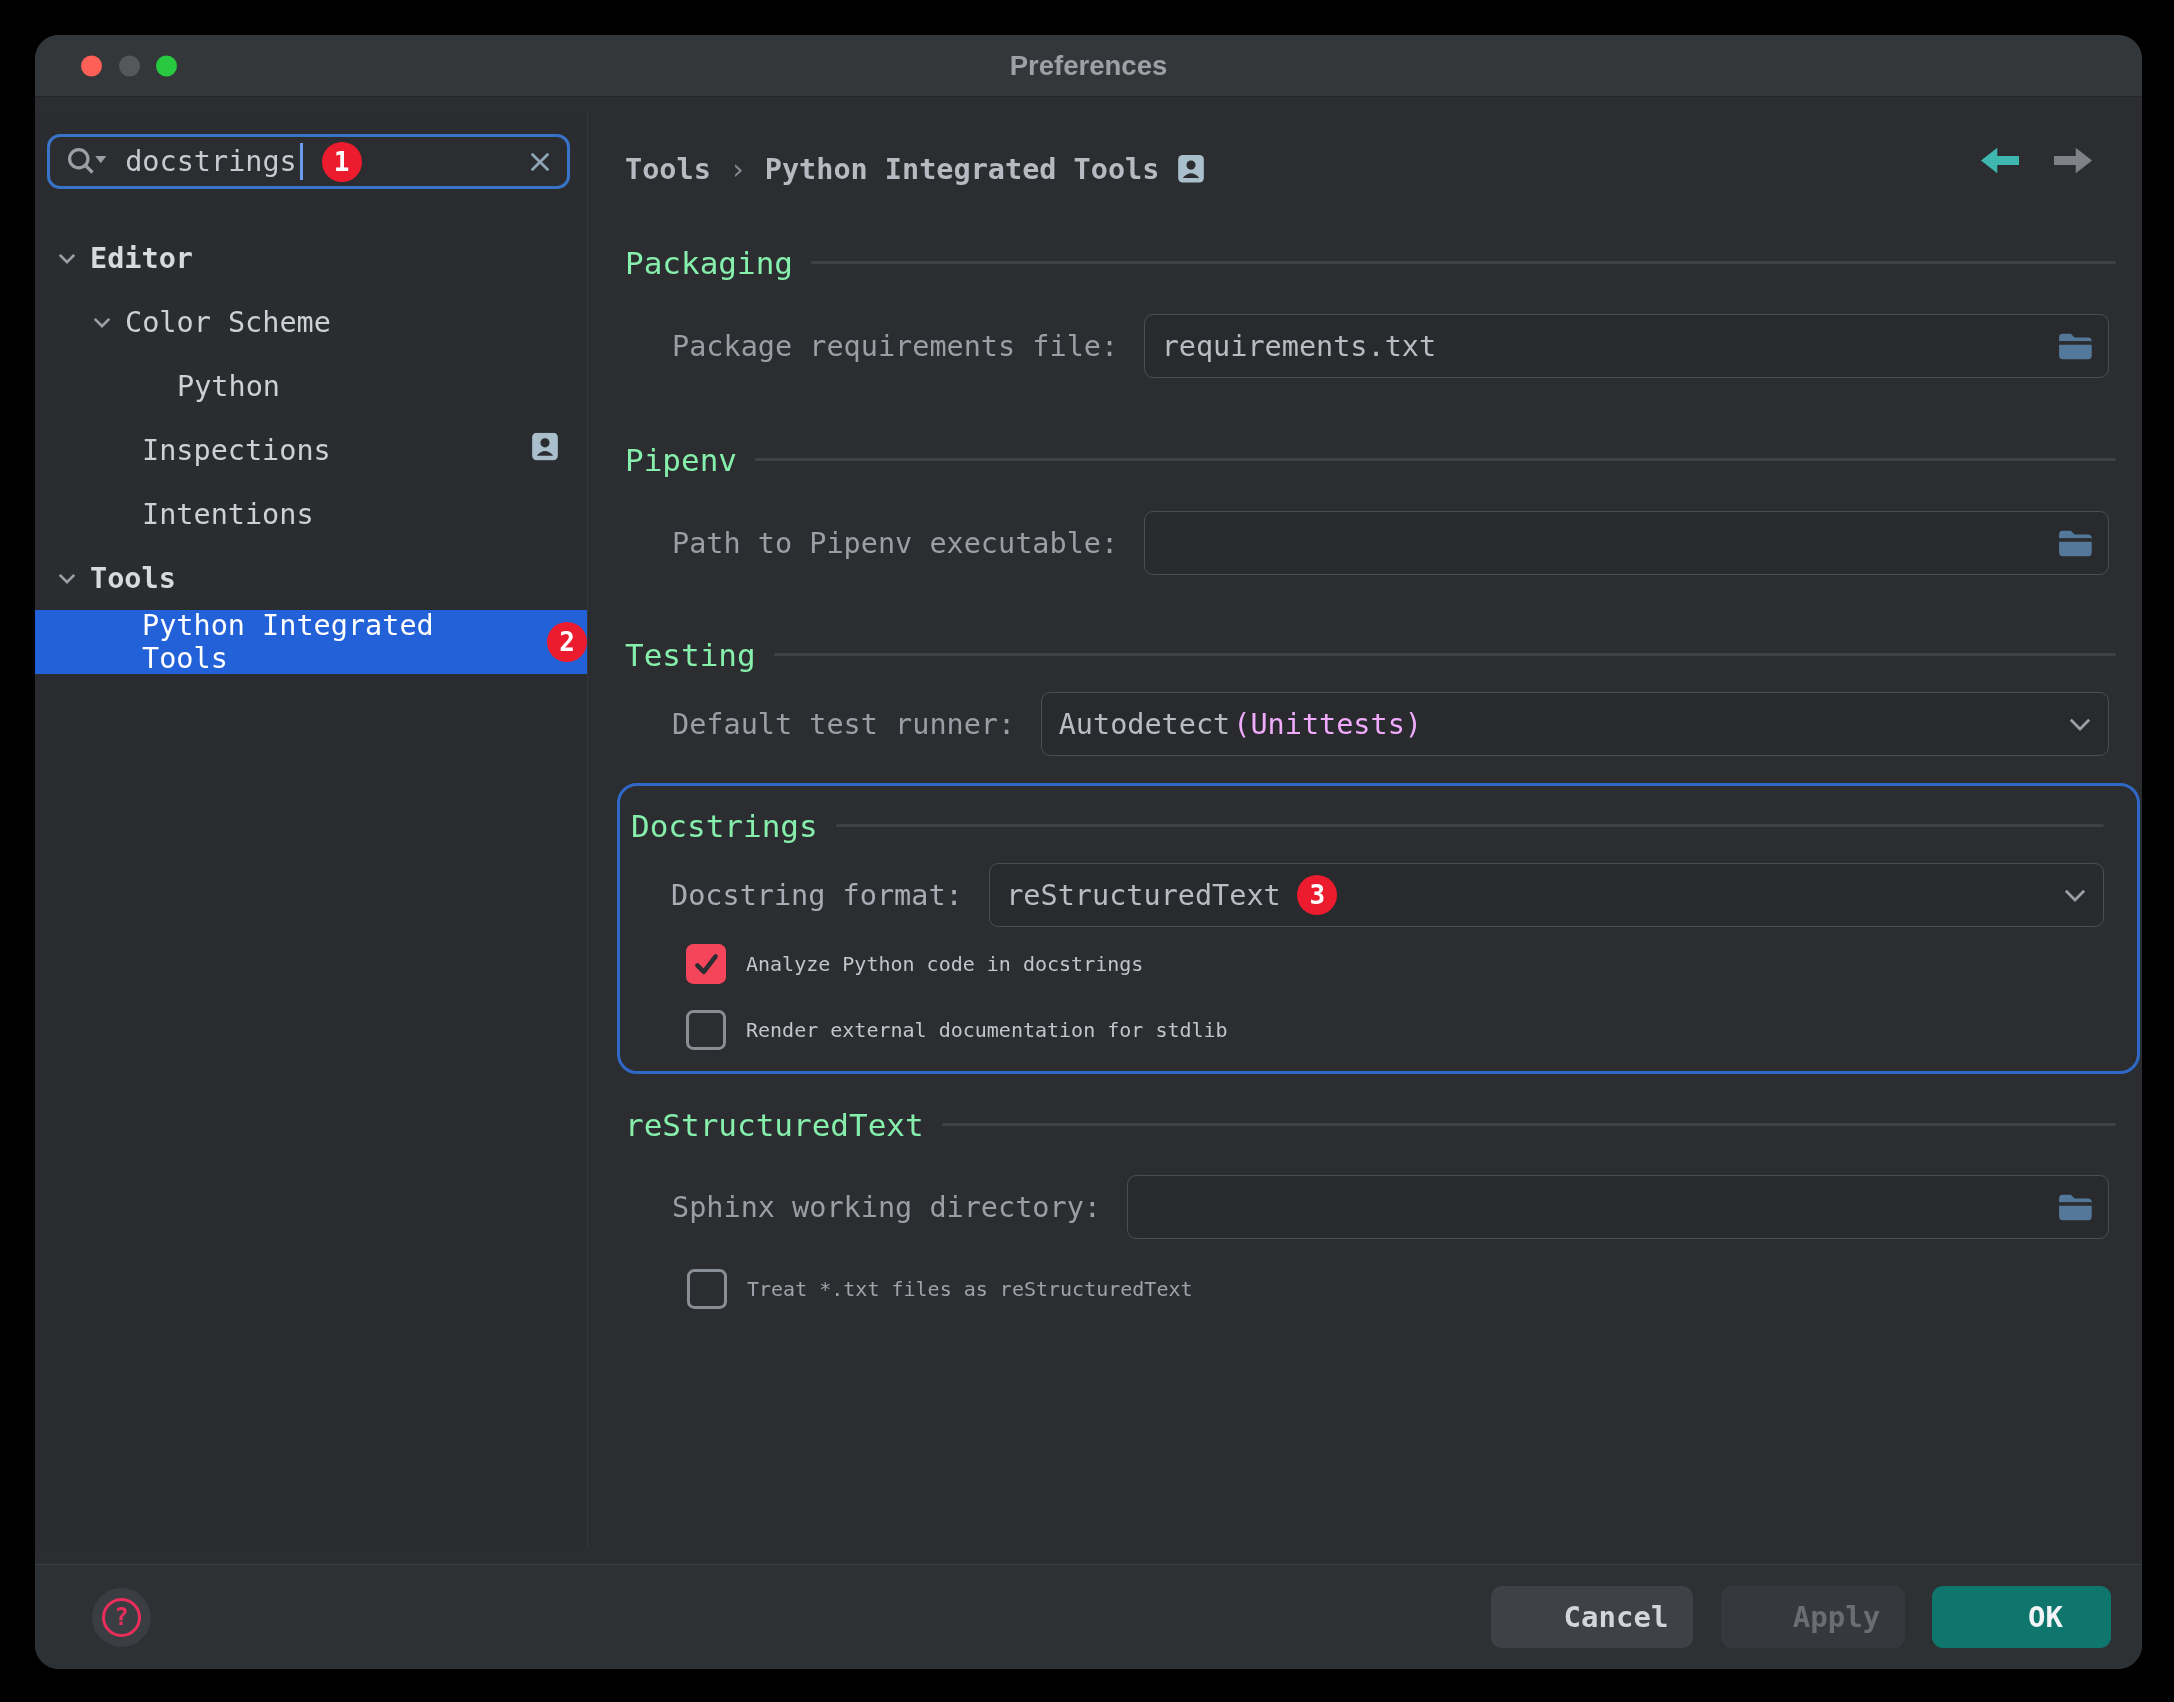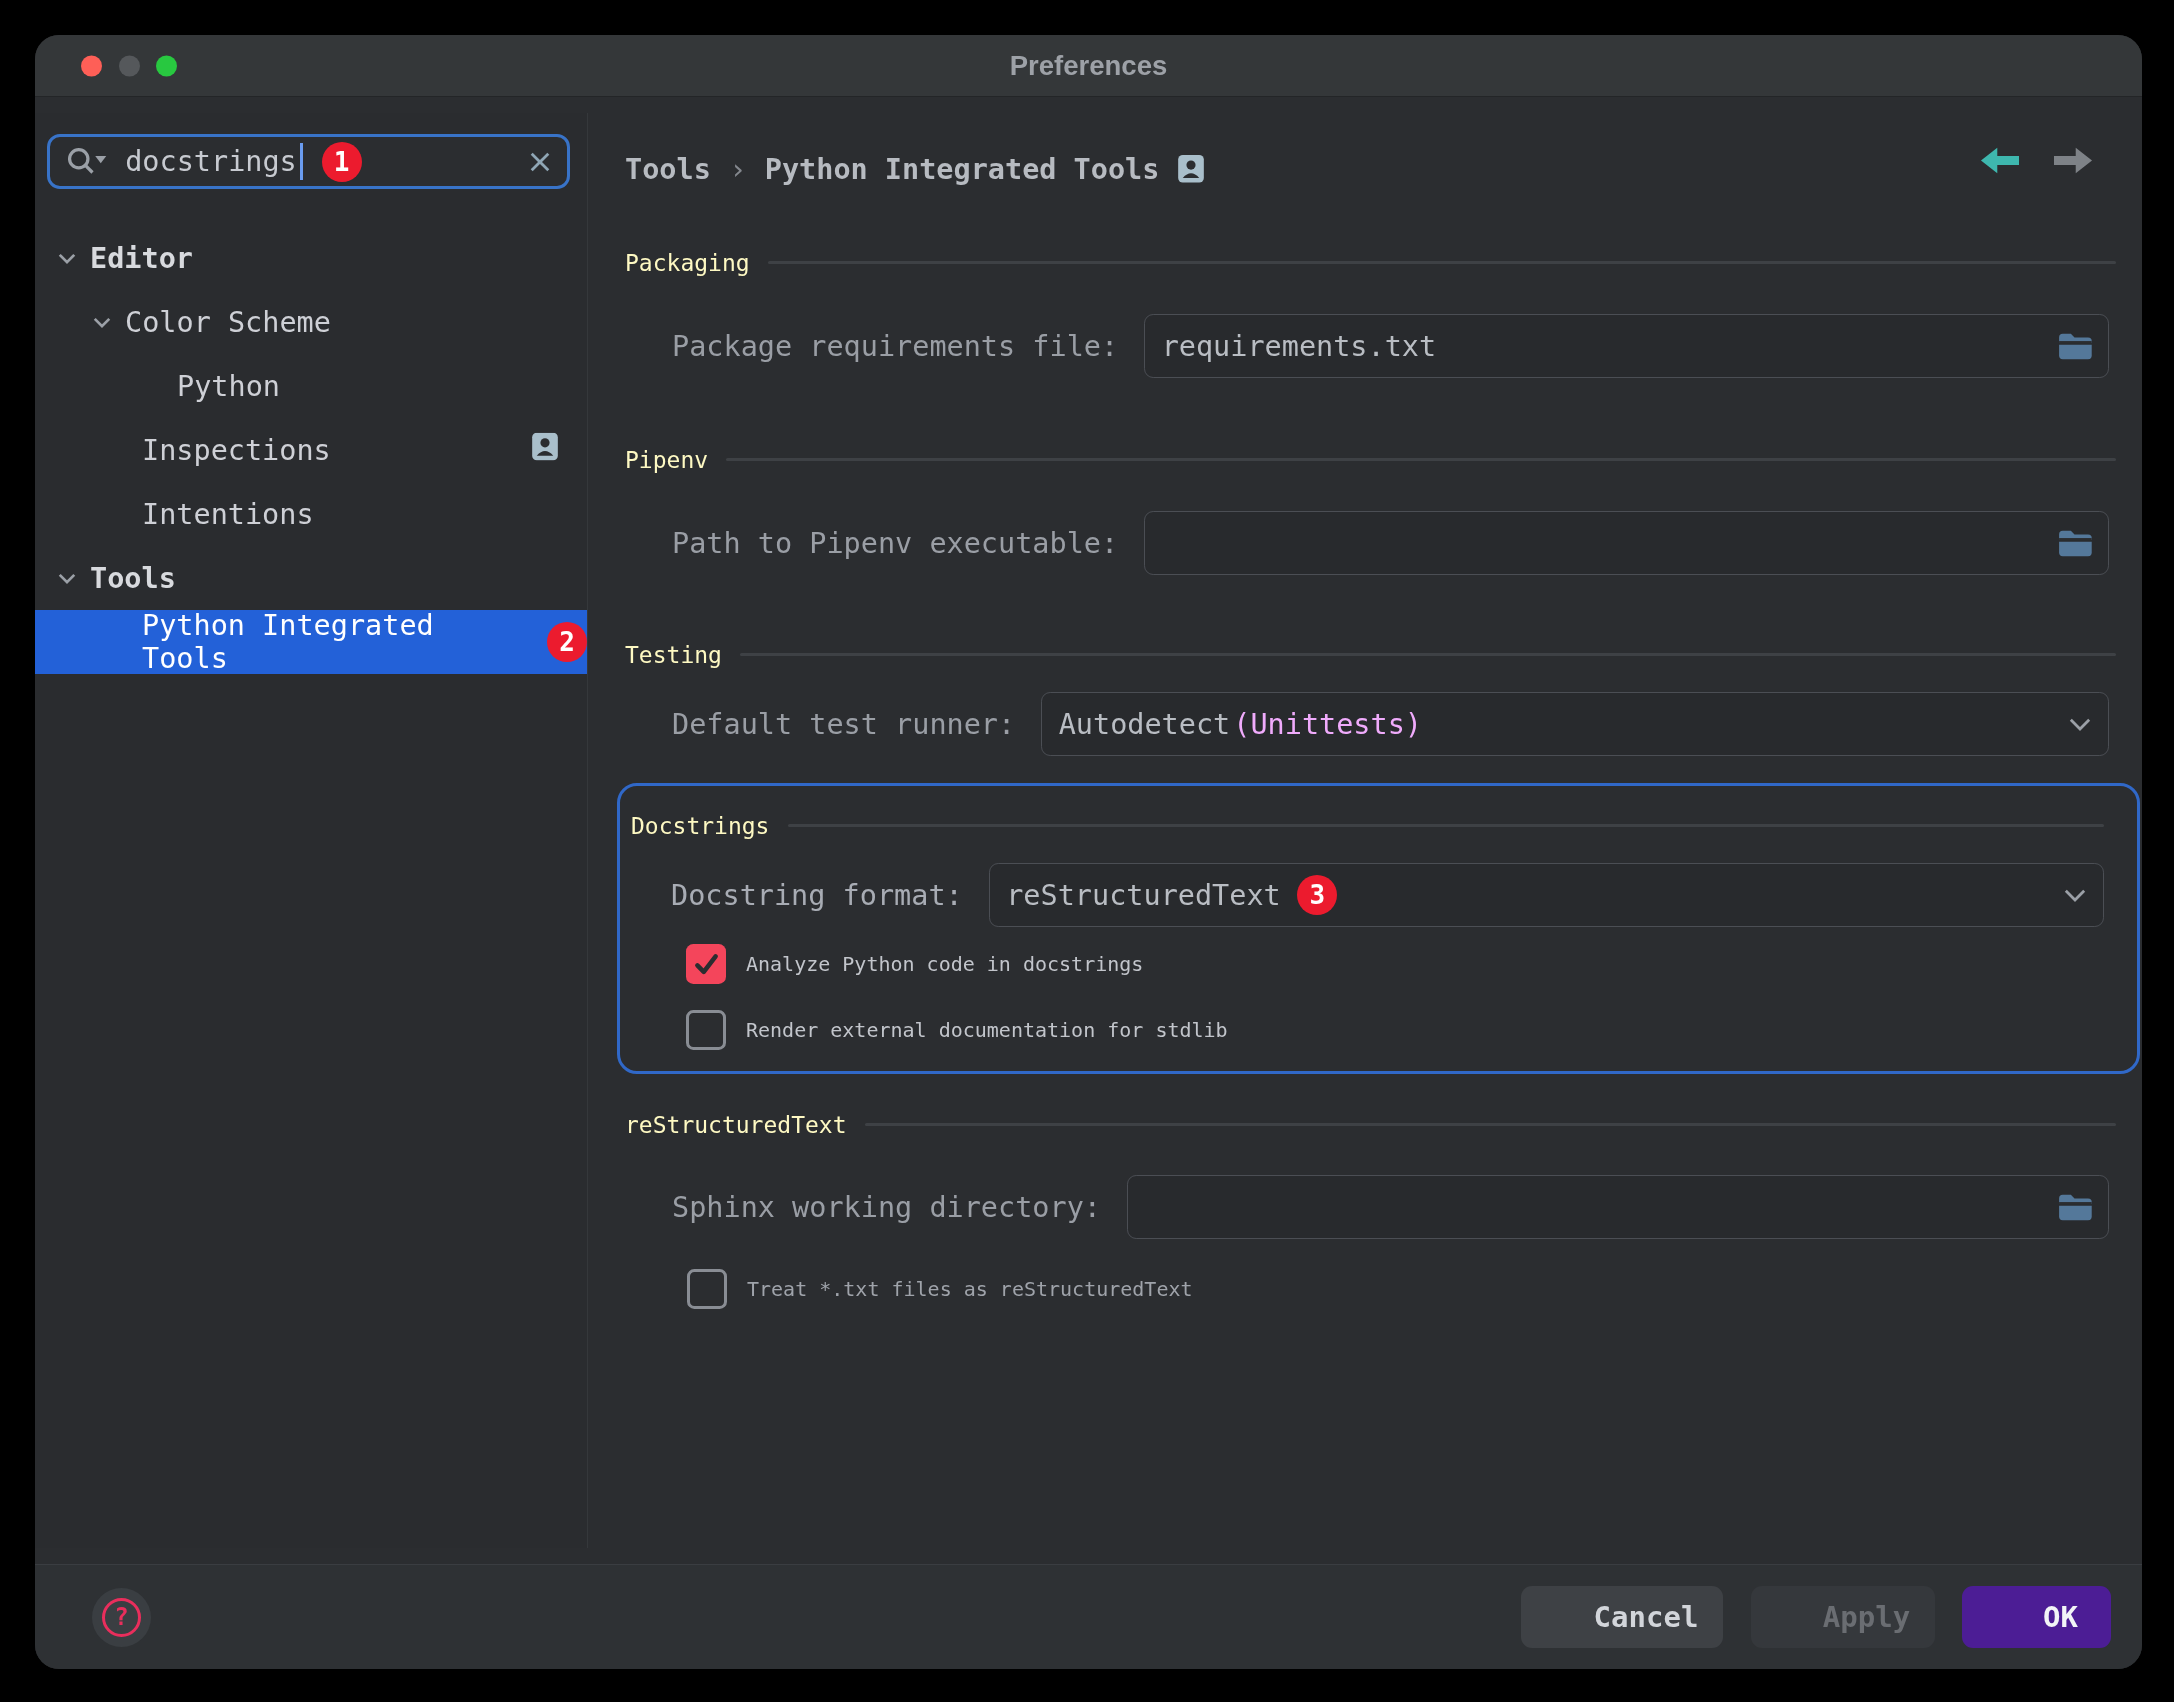--- a/index.html
+++ b/index.html
@@ -42,21 +42,21 @@
   .ind3 { padding-left:142px; }
   .trow.selected { background:#2361D8; color:#FFFFFF; }
   .trow .badge { margin-left:14.7px; }
   .trow .person { position:absolute; right:29px; top:50%; transform:translateY(-50%); }
   
   .abs { position:absolute; }
   .breadcrumb { left:37px; top:24px; height:64px; display:flex; align-items:center;
     font-size:28.5px; font-weight:bold; color:#B7BBC1; gap:18.4px; }
   .crumb-sep { color:#84888E; font-weight:normal; }
   .nav-arrows { position:absolute; right:48px; top:33px; display:flex; gap:31px; }
-  .group-hdr { left:37px; right:26px; height:39px; display:flex; align-items:center; font-size:23px; color:#fef9c3; }
+  .group-hdr { left:37px; right:26px; height:39px; display:flex; align-items:center; font-size:31px; color:#86efac; }
   .group-hdr .rule { flex:1; height:2.8px; background:#3E4145; margin-left:18.4px; border-radius:1.8px; }
   .frow { left:84px; right:33px; height:64px; display:flex; align-items:center; }
   .frow .flabel { font-size:28.5px; color:#9A9EA5; margin-right:26px; white-space:pre; }
   .field { flex:1; height:64px; border:1.8px solid #4B4E54; border-radius:9.2px; background:#282A2D;
     display:flex; align-items:center; padding:0 16.5px; font-size:28.5px; color:#B9BDC3; }
   .field .dim { color:#f0abfc; margin-left:3px; }
   .field .icon-right { margin-left:auto; display:inline-flex; }
   .field .badge { margin-left:16.5px; }
   
   .hl-box { left:29px; right:1.8px; top:670px; height:291px; border:3.7px solid #3068C8; border-radius:20px; padding:0 33px 0 11px; }
@@ -72,21 +72,21 @@
   
   .footer { flex:0 0 105px; background:#2E3134; border-top:1.8px solid #3A3D41;
     display:flex; align-items:center; padding:0 31px 0 57px; gap:27.5px; }
   .help { width:59px; height:59px; border-radius:50%; background:#3A3E42; display:flex; align-items:center; justify-content:center; }
   .help-ring { width:39px; height:39px; border-radius:50%; border:3.7px solid #E92E5C; display:flex; align-items:center; justify-content:center;
     color:#E92E5C; font-weight:bold; font-size:24px; }
   .btn { height:62px; border-radius:11px; border:none; font-family:"DejaVu Sans Mono", monospace;
     font-size:29px; font-weight:bold; display:flex; align-items:center; justify-content:center;padding-left:48px; }
   .btn.cancel { width:202px; background:#3E4145; color:#D2D5DA; margin-left:auto; }
   .btn.apply { width:184px; background:#35383C; color:#6A6D72; }
-  .btn.ok { width:149px; background:#4c1d95; color:#F2F4F7; }
+  .btn.ok { width:179px; background:#0f766e; color:#F2F4F7; }
 </style>
 </head>
 <body>
 
 <div class="window">
 
   <div class="titlebar">
     <div class="lights">
       <div class="light red"></div>
       <div class="light gray"></div>

